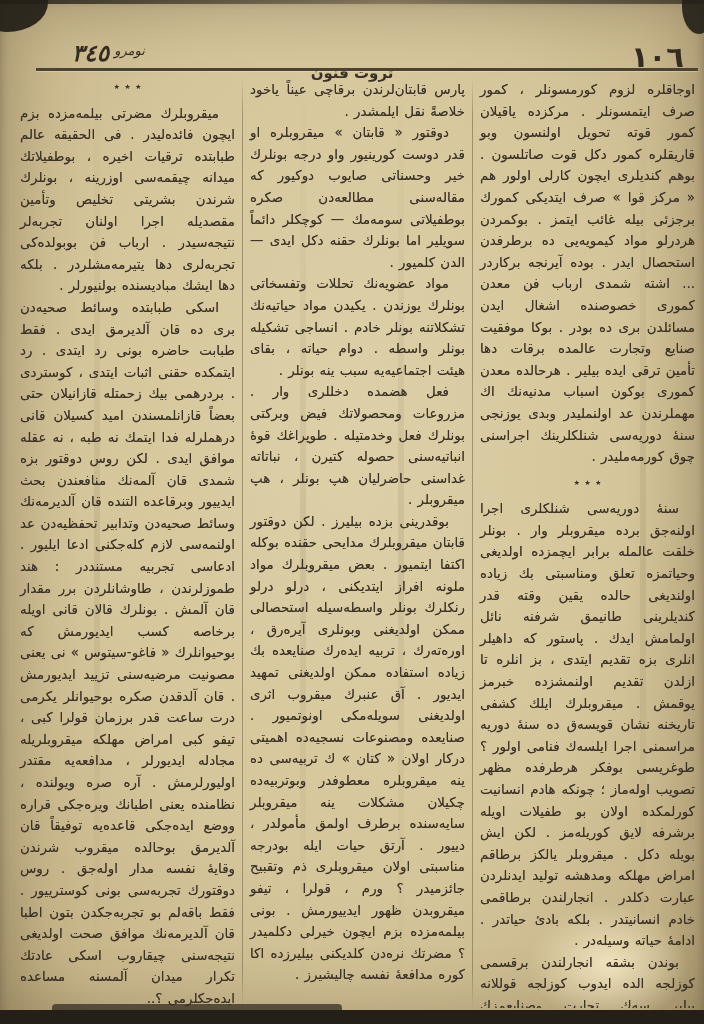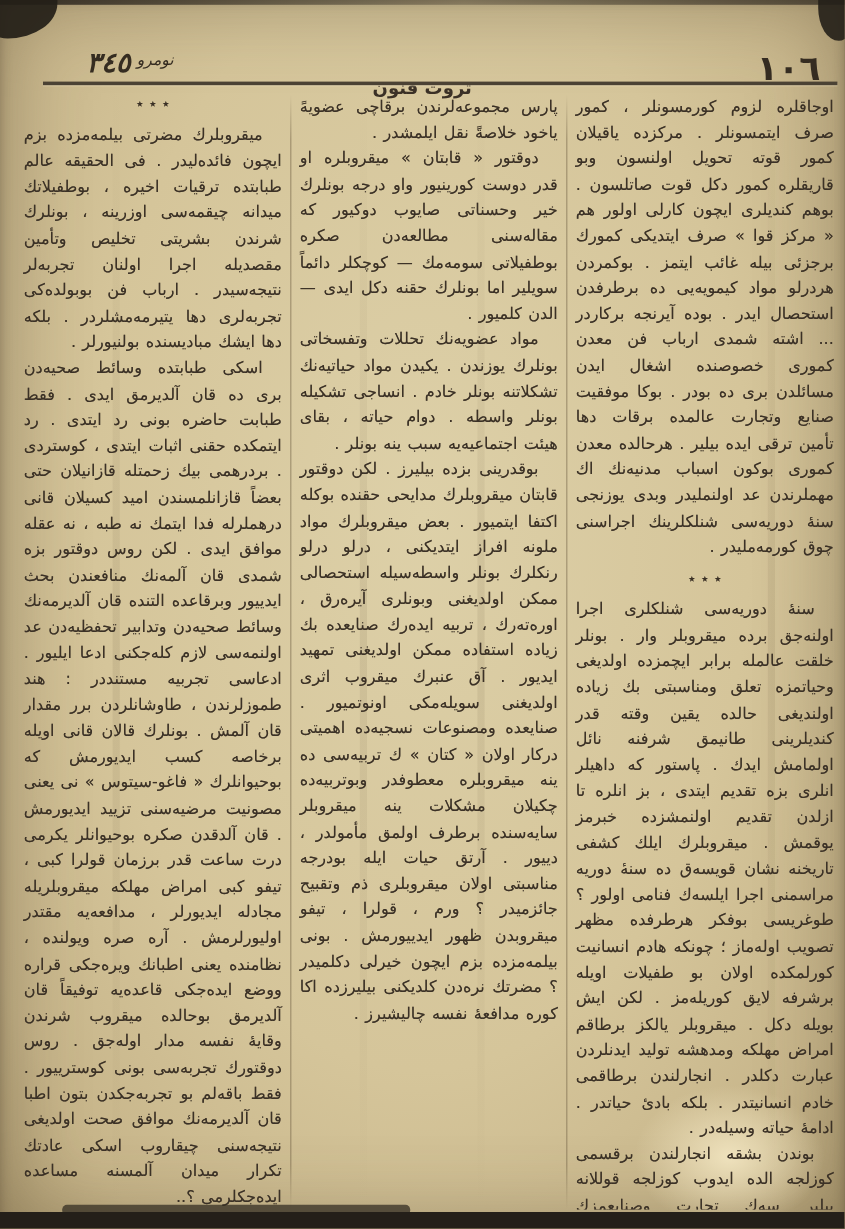--- a/index.html
+++ b/index.html
@@ -77,23 +77,24 @@
     <section class="col">
       <p class="noindent">اوجاقلره لزوم كورمسونلر ، كمور صرف ايتمسونلر . مركزده ياقيلان كمور قوته تحويل اولنسون وبو قاريقلره كمور دكل قوت صاتلسون . بوهم كنديلرى ايچون كارلى اولور هم « مركز قوا » صرف ايتديكى كمورك برجزئى بيله غائب ايتمز . بوكمردن هردرلو مواد كيمويه‌يى ده برطرفدن استحصال ايدر . بوده آيرنجه بركاردر ... اشته شمدى ارباب فن معدن كمورى خصوصنده اشغال ايدن مسائلدن برى ده بودر . بوكا موفقيت صنايع وتجارت عالمده برقات دها تأمين ترقى ايده بيلير . هرحالده معدن كمورى بوكون اسباب مدنيه‌نك اك مهملرندن عد اولنمليدر وبدى يوزنجى سنهٔ دوريه‌سى شنلكلرينك اجراسنى چوق كورمه‌مليدر .</p>
       <div class="divider">٭ ٭ ٭</div>
       <p>سنهٔ دوريه‌سى شنلكلرى اجرا اولنه‌جق برده ميقروبلر وار . بونلر خلقت عالمله برابر ايچمزده اولديغى وحياتمزه تعلق ومناسبتى بك زياده اولنديغى حالده يقين وقته قدر كنديلرينى طانيمق شرفنه نائل اولمامش ايدك . پاستور كه داهيلر انلرى بزه تقديم ايتدى ، بز انلره تا ازلدن تقديم اولنمشزده خبرمز يوقمش . ميقروبلرك ايلك كشفى تاريخنه نشان قويسه‌ق ده سنهٔ دوريه مراسمنى اجرا ايلسه‌ك فنامى اولور ؟ طوغريسى بوفكر هرطرفده مظهر تصويب اوله‌ماز ؛ چونكه هادم انسانيت كورلمكده اولان بو طفيلات اويله برشرفه لايق كوريله‌مز . لكن ايش بويله دكل . ميقروبلر يالكز برطاقم امراض مهلكه ومدهشه توليد ايدنلردن عبارت دكلدر . انجارلندن برطاقمى خادم انسانيتدر . بلكه بادئ حياتدر . ادامهٔ حياته وسيله‌در .</p>
       <p>بوندن بشقه انجارلندن برقسمى كوزلجه الده ايدوب كوزلجه قوللانه بيلير سه‌ك تجارت وصنايعمزك ترقيسنى بادى اولمق استعدادنده‌در . بناءً عليه ترقيات مدنيه‌يى متكفلدر . ايچنده برقاچ اشراسى واردر ديه هپسنى مردود ومقدوحمى كورمه‌لم ؟ بويله كورمه‌مك لازم كلديكنى دوقتور « قابتان » اسمنده برذات برمقالهٔ مفصله ايله ايضاح ايتمش ومقاله‌سنى</p>
     </section>
 
     <div class="vrule"></div>
 
     <section class="col">
-      <p class="noindent">پارس مجموعه‌لرندن برقاچى عضويهً ياخود خلاصةً نقل ايلمشدر .</p>
+      <p class="noindent">پارس قابتان‌لرندن برقاچى عيناً ياخود خلاصةً نقل ايلمشدر .</p>
       <p>دوقتور « قابتان » ميقروبلره او قدر دوست كورينيور واو درجه بونلرك خير وحسناتى صايوب دوكيور كه مقاله‌سنى مطالعه‌دن صكره بوطفيلاتى سومه‌مك — كوچكلر دائماً سويلير اما بونلرك حقنه دكل ايدى — الدن كلميور .</p>
       <p>مواد عضويه‌نك تحللات وتفسخاتى بونلرك يوزندن . يكيدن مواد حياتيه‌نك تشكلاتنه بونلر خادم . انساجى تشكيله بونلر واسطه . دوام حياته ، بقاى هيئت اجتماعيه‌يه سبب ينه بونلر .</p>
+      <p>فعل هضمده دخللرى وار . مزروعات ومحصولاتك فيض وبركتى بونلرك فعل وخدمتيله . طوپراغك قوهٔ انباتيه‌سنى حصوله كتيرن ، نباتاته غداسنى حاضرليان هپ بونلر ، هپ ميقروبلر .</p>
       <p>بوقدرينى بزده بيليرز . لكن دوقتور قابتان ميقروبلرك مدايحى حقنده بوكله اكتفا ايتميور . بعض ميقروبلرك مواد ملونه افراز ايتديكنى ، درلو درلو رنكلرك بونلر واسطه‌سيله استحصالى ممكن اولديغنى وبونلرى آيره‌رق ، اوره‌ته‌رك ، تربيه ايده‌رك صنايعده بك زياده استفاده ممكن اولديغنى تمهيد ايديور . آق عنبرك ميقروب اثرى اولديغنى سويله‌مكى اونوتميور . صنايعده ومصنوعات نسجيه‌ده اهميتى دركار اولان « كتان » ك تربيه‌سى ده ينه ميقروبلره معطوفدر وبوتربيه‌ده چكيلان مشكلات ينه ميقروبلر سايه‌سنده برطرف اولمق مأمولدر ، دييور . آرتق حيات ايله بودرجه مناسبتى اولان ميقروبلرى ذم وتقبيح جائزميدر ؟ ورم ، قولرا ، تيفو ميقروبدن ظهور ايدييورمش . بونى بيلمه‌مزده بزم ايچون خيرلى دكلميدر ؟ مضرتك نره‌دن كلديكنى بيليرزده اكا كوره مدافعهٔ نفسه چاليشيرز .</p>
     </section>
 
     <div class="vrule"></div>
 
     <section class="col">
       <div class="divider top">٭ ٭ ٭</div>
       <p>ميقروبلرك مضرتى بيلمه‌مزده بزم ايچون فائده‌ليدر . فى الحقيقه عالم طبابتده ترقيات اخيره ، بوطفيلاتك ميدانه چيقمه‌سى اوزرينه ، بونلرك شرندن بشريتى تخليص وتأمين مقصديله اجرا اولنان تجربه‌لر نتيجه‌سيدر . ارباب فن بوبولده‌كى تجربه‌لرى دها يتيرمه‌مشلردر . بلكه دها ايشك مباديسنده بولنيورلر .</p>
       <p>اسكى طبابتده وسائط صحيه‌دن برى ده قان آلديرمق ايدى . فقط طبابت حاضره بونى رد ايتدى . رد ايتمكده حقنى اثبات ايتدى ، كوستردى . بردرهمى بيك زحمتله قازانيلان حتى بعضاً قازانلمسندن اميد كسيلان قانى درهملرله فدا ايتمك نه طبه ، نه عقله موافق ايدى . لكن روس دوقتور بزه شمدى قان آلمه‌نك منافعندن بحث ايدييور وبرقاعده التنده قان آلديرمه‌نك وسائط صحيه‌دن وتدابير تحفظيه‌دن عد اولنمه‌سى لازم كله‌جكنى ادعا ايليور . ادعاسى تجربيه مستنددر : هند طموزلرندن ، طاوشانلردن برر مقدار قان آلمش . بونلرك قالان قانى اويله برخاصه كسب ايديورمش كه بوحيوانلرك « فاغو-سيتوس » نى يعنى مصونيت مرضيه‌سنى تزييد ايديورمش . قان آلدقدن صكره بوحيوانلر يكرمى درت ساعت قدر برزمان قولرا كبى ، تيفو كبى امراض مهلكه ميقروبلريله مجادله ايديورلر ، مدافعه‌يه مقتدر اوليورلرمش . آره صره ويولنده ، نظامنده يعنى اطبانك ويره‌جكى قراره ووضع ايده‌جكى قاعده‌يه توفيقاً قان آلديرمق بوحالده ميقروب شرندن وقايهٔ نفسه مدار اوله‌جق . روس دوقتورك تجربه‌سى بونى كوستريیور . فقط باقه‌لم بو تجربه‌جكدن بتون اطبا قان آلديرمه‌نك موافق صحت اولديغى نتيجه‌سنى چيقاروب اسكى عادتك تكرار ميدان آلمسنه مساعده ايده‌جكلرمى ؟..</p>
 

